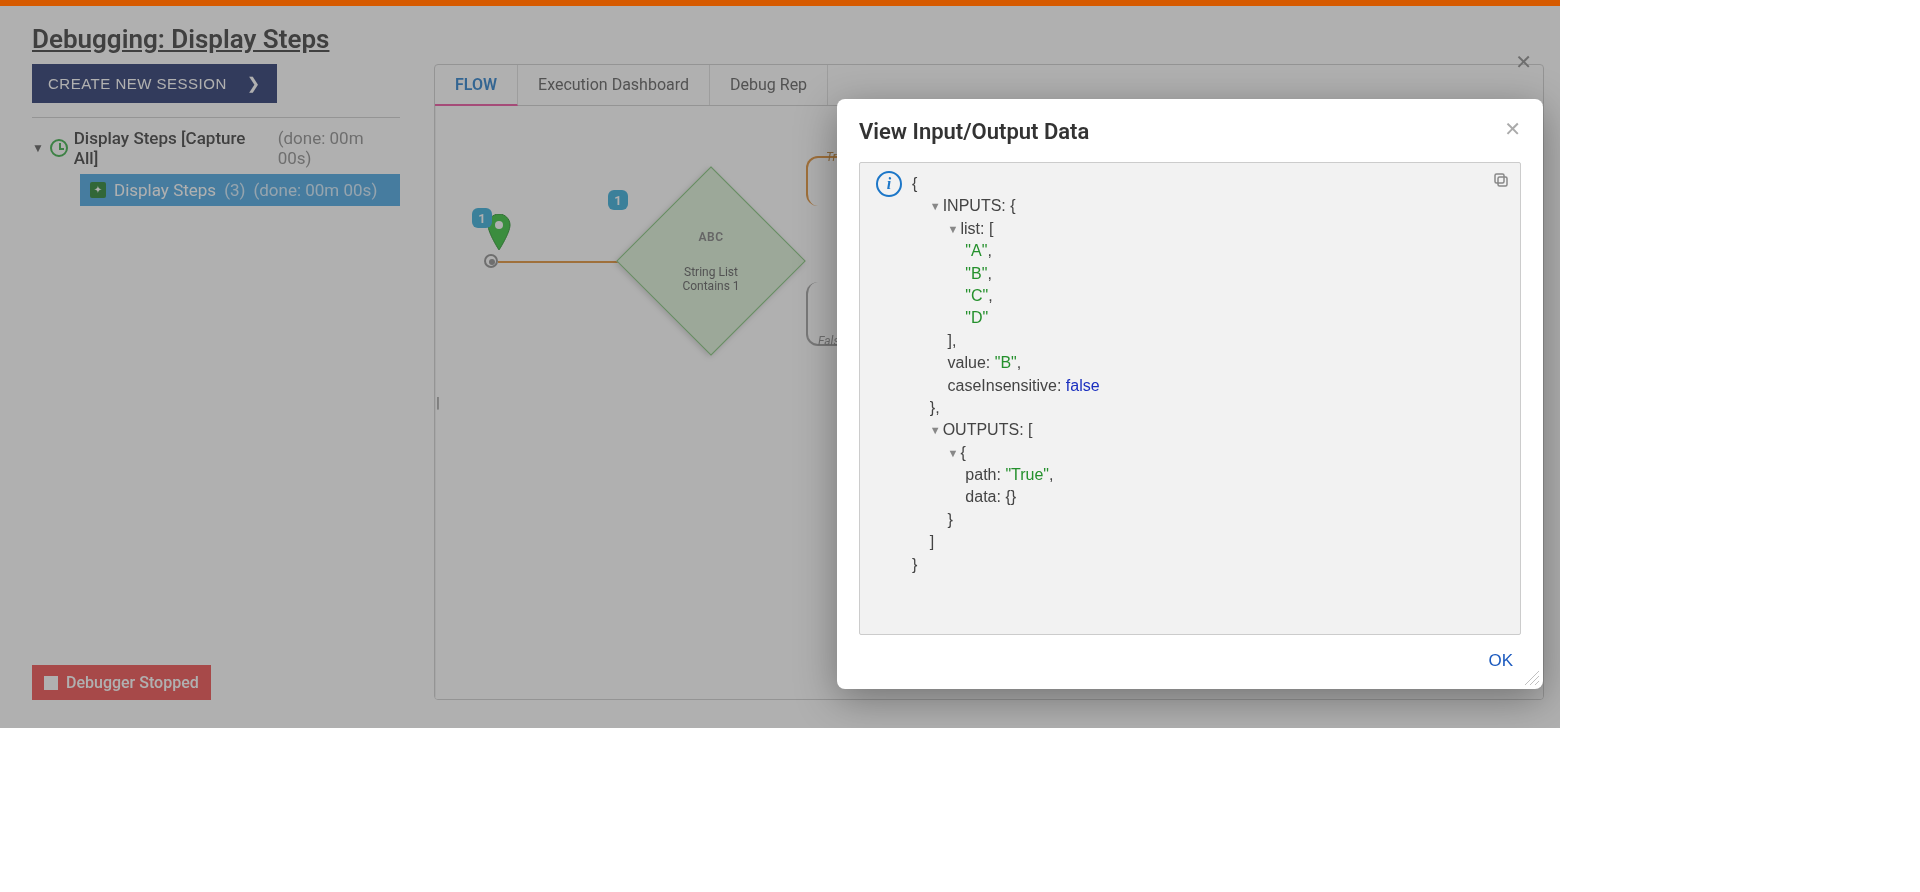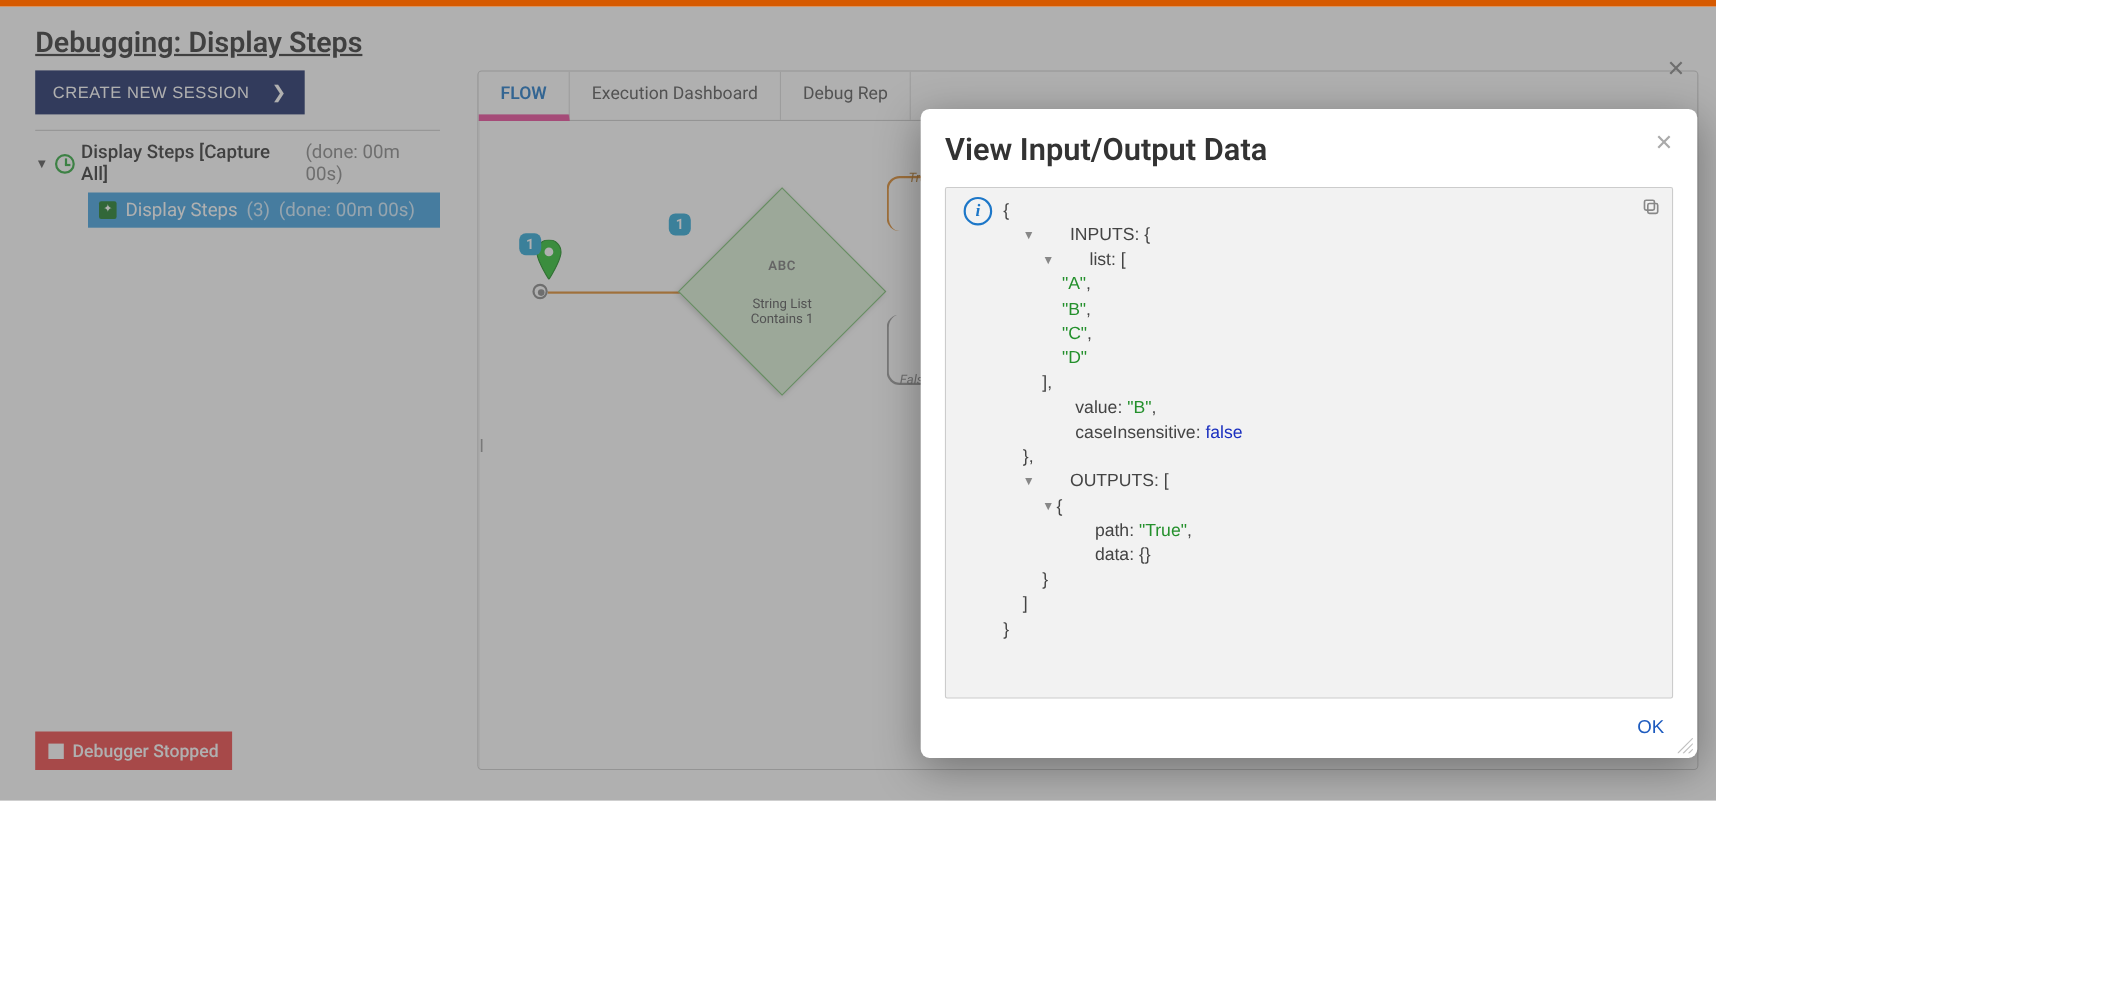--- a/index.html
+++ b/index.html
@@ -141,21 +141,21 @@
   .tab {
     padding: 10px 20px;
     font-size: 16px;
     color: #555;
     cursor: pointer;
     border-right: 1px solid #ddd;
   }
   .tab.active {
     color: #1d77c8;
     font-weight: 600;
-    border-bottom: 6px solid #ec4899;
+    border-bottom: 2px solid #ec4899;
     margin-bottom: -1px;
   }
 
   .canvas-area {
     flex: 1;
     position: relative;
     background: #fff;
     border-left: 1px solid #eee;
   }
   .canvas-content {
@@ -277,21 +277,21 @@
     display: flex;
     flex-direction: column;
     padding: 20px 22px 14px 22px;
   }
   .modal-header {
     display: flex;
     justify-content: space-between;
     align-items: flex-start;
   }
   .modal-title {
-    font-size: 28px;
+    font-size: 22px;
     font-weight: 600;
     color: #333;
   }
   .modal-close {
     font-size: 20px;
     color: #aaa;
     cursor: pointer;
     line-height: 1;
   }
 
@@ -331,21 +331,21 @@
     right: 10px; top: 8px;
     width: 18px; height: 18px;
     color: #888;
     cursor: pointer;
   }
 
   .json-line { white-space: pre; line-height: 1.4; }
   .disclosure { color: #888; margin-right: 2px; font-size: 11px; display:inline-block; vertical-align: 1px; }
   .jstr { color: #24902c; }
   .jbool { color: #1a2fbf; font-weight: 500; }
-  .jkey { color: #444; margin-left: 30px; }
+  .jkey { color: #444; }
 
   .modal-footer {
     display: flex;
     justify-content: flex-end;
     padding-top: 12px;
     align-items: center;
   }
   .ok-btn {
     color: #1d5bbf;
     font-size: 17px;

